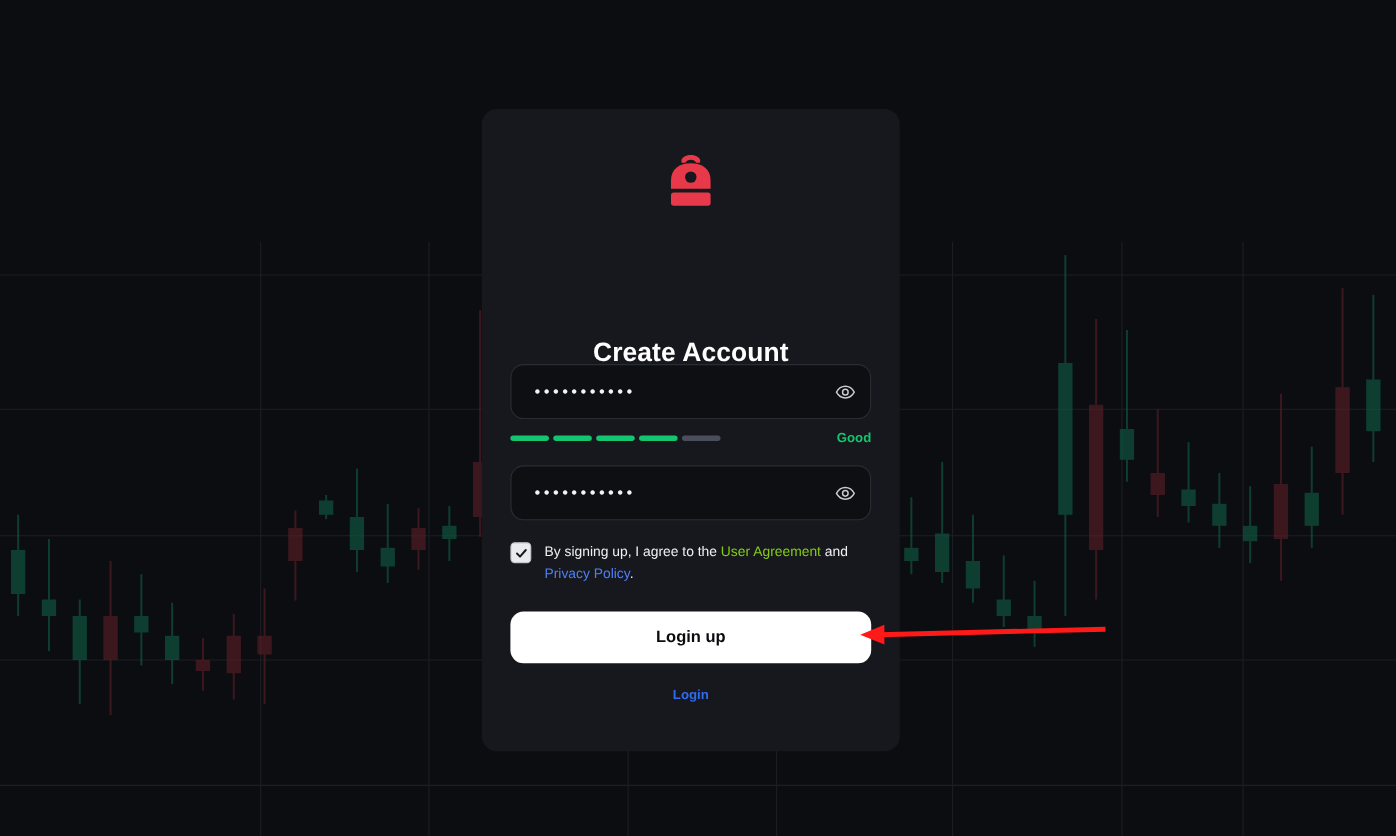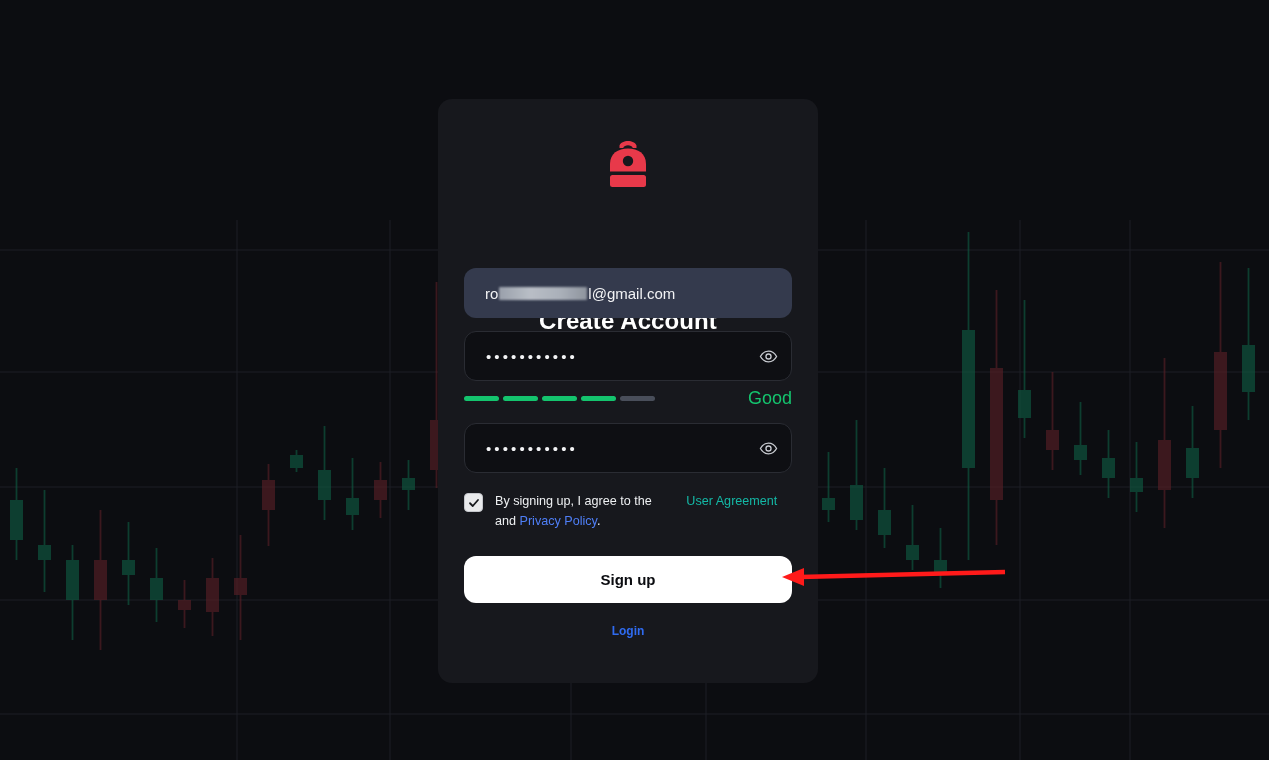--- a/index.html
+++ b/index.html
@@ -131,22 +131,22 @@
     align-items: center;
   }
   .seg {
     width: 35px;
     height: 5px;
     border-radius: 3px;
     margin-right: 4px;
   }
   .strength-label {
     margin-left: auto;
-    font-size: 18px;
-    font-weight: normal;
+    font-size: 12px;
+    font-weight: bold;
   }
 
   
   .terms {
     position: absolute;
     left: 26px;
     top: 392px;
     width: 328px;
     display: flex;
     align-items: flex-start;
@@ -338,27 +338,20 @@
     <svg class="logo-svg" width="46" height="58" viewBox="0 0 46 58" xmlns="http://www.w3.org/2000/svg">
       <path d="M14.5 9.5 C16.5 3.5 29.5 3.5 31.5 9.5 L31.5 12 L27.8 12 C26.6 8.2 19.4 8.2 18.2 12 L14.5 12 Z" fill="#e8394a"></path>
       <path d="M5 28 C5 17.5 13 12.5 23 12.5 C33 12.5 41 17.5 41 28 L41 35.5 L5 35.5 Z" fill="#e8394a"></path>
       <circle cx="23" cy="25" r="5.2" fill="#17181d"></circle>
       <rect x="5" y="39" width="36" height="12" rx="2.5" fill="#e8394a"></rect>
     </svg>
   </div>
 
   <div class="title">Create Account</div>
 
-  <div class="field field-email">
-    <div class="field-text">
-      <span>ro</span>
-        <span class="redacted"></span>
-        <span>l@gmail.com</span>
-    </div>
-  </div>
 
   <div class="field field-password">
     <div class="field-text">
       <span class="dots">•••••••••••</span>
     </div>
     <div class="eye-btn">
       <svg width="19" height="19" viewBox="0 0 24 24" fill="none" stroke="#c8cbd1" stroke-width="1.7" xmlns="http://www.w3.org/2000/svg">
         <path d="M1.8 12 C4.3 7.4 8 5.3 12 5.3 C16 5.3 19.7 7.4 22.2 12 C19.7 16.6 16 18.7 12 18.7 C8 18.7 4.3 16.6 1.8 12 Z"></path>
         <circle cx="12" cy="12" r="3.2"></circle>
       </svg>
@@ -385,24 +378,24 @@
       </svg>
     </div>
   </div>
 
   <div class="terms">
     <div class="checkbox">
       <svg width="12" height="12" viewBox="0 0 24 24" fill="none" stroke="#16181c" stroke-width="3.6" stroke-linecap="round" stroke-linejoin="round" xmlns="http://www.w3.org/2000/svg">
         <polyline points="4,12.5 9.5,18 20,6"></polyline>
       </svg>
     </div>
-    <div class="terms-text"><span>By signing up, I agree to the </span><span class="link" style="color: #14b8a6; margin-left: 31px;">User Agreement</span><span> and </span><span class="link" style="color: rgb(79, 127, 247); margin-top: 44px;">Privacy Policy</span><span>.</span></div>
+    <div class="terms-text"><span>By signing up, I agree to the </span><span class="link" style="color: #84cc16;">User Agreement</span><span> and </span><span class="link" style="color: rgb(79, 127, 247); margin-top: 44px;">Privacy Policy</span><span>.</span></div>
   </div>
 
-  <button class="signup-btn">Sign up</button>
+  <button class="signup-btn">Login up</button>
 
   <div class="login-link">Login</div>
 </div>
 
 <svg id="arrow-overlay" viewBox="0 0 1269 760" xmlns="http://www.w3.org/2000/svg" aria-hidden="true">
   <g id="arrow-group">
       <path d="M 1005 572 L 800 577" stroke="#ff1a1a" stroke-width="4.5" fill="none"></path>
       <path d="M 782 577 L 804 568 L 804 586 Z" fill="#ff1a1a"></path>
     </g>
 </svg>

